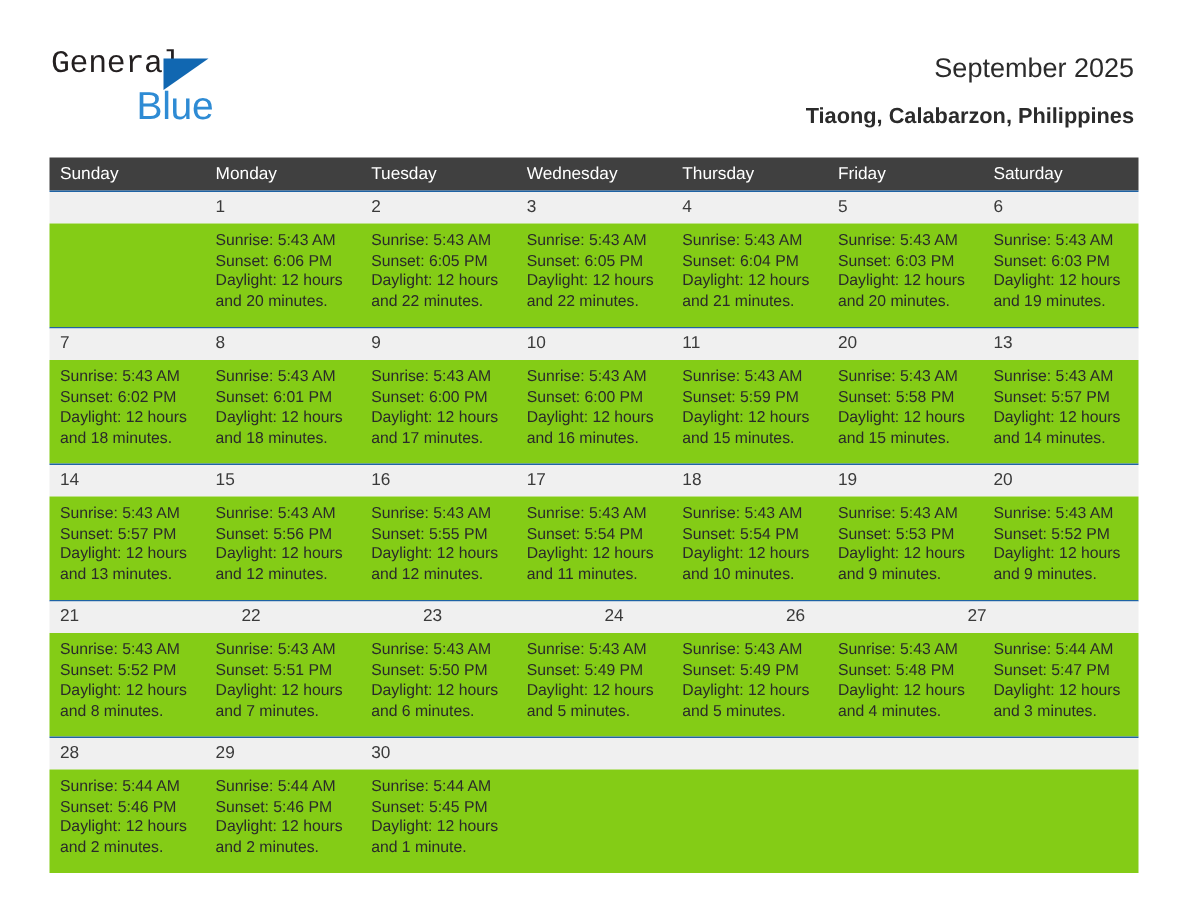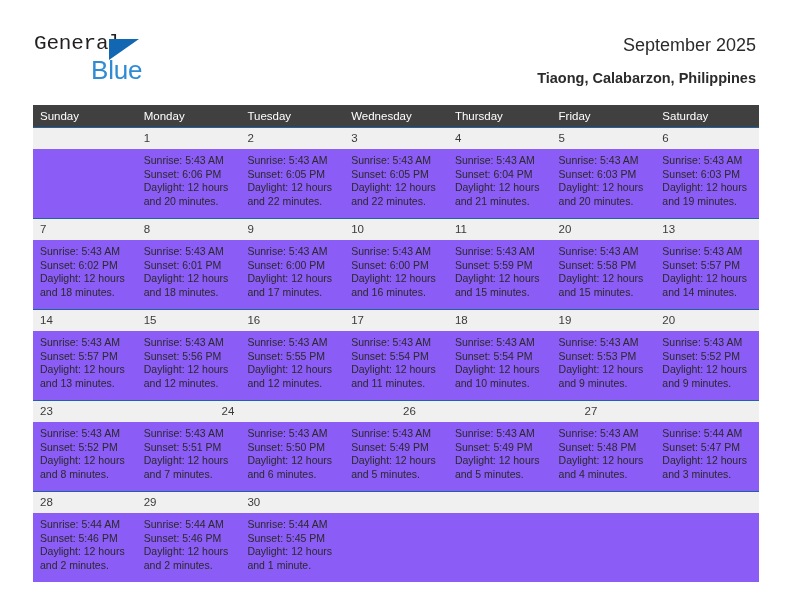--- a/index.html
+++ b/index.html
@@ -130,21 +130,21 @@
     padding: 3px 0 3px 7px;
     font-size: 11.5px;
     color: #3a3a3a;
     line-height: 15px;
     height: 21px;
   }
 
   .week-details {
     display: flex;
     width: 100%;
-    background: #8b5cf6;
+    background: #84cc16;
     min-height: 69px;
   }
   .detail-cell {
     flex: 1 1 0;
     box-sizing: border-box;
     padding: 5px 6px 6px 7px;
     font-size: 10.5px;
     color: #2a2a2a;
     line-height: 13.7px;
   }
@@ -347,20 +347,22 @@
           <div>Sunrise: 5:43 AM</div>
           <div>Sunset: 5:52 PM</div>
           <div>Daylight: 12 hours</div>
           <div>and 9 minutes.</div>
         </div>
       </div>
     </div>
 
     <div class="week">
       <div class="week-numbers">
+        <div class="num-cell">21</div>
+        <div class="num-cell">22</div>
         <div class="num-cell">23</div>
         <div class="num-cell">24</div>
         <div class="num-cell">26</div>
         <div class="num-cell">27</div>
       </div>
       <div class="week-details">
         <div class="detail-cell">
           <div>Sunrise: 5:43 AM</div>
           <div>Sunset: 5:52 PM</div>
           <div>Daylight: 12 hours</div>

